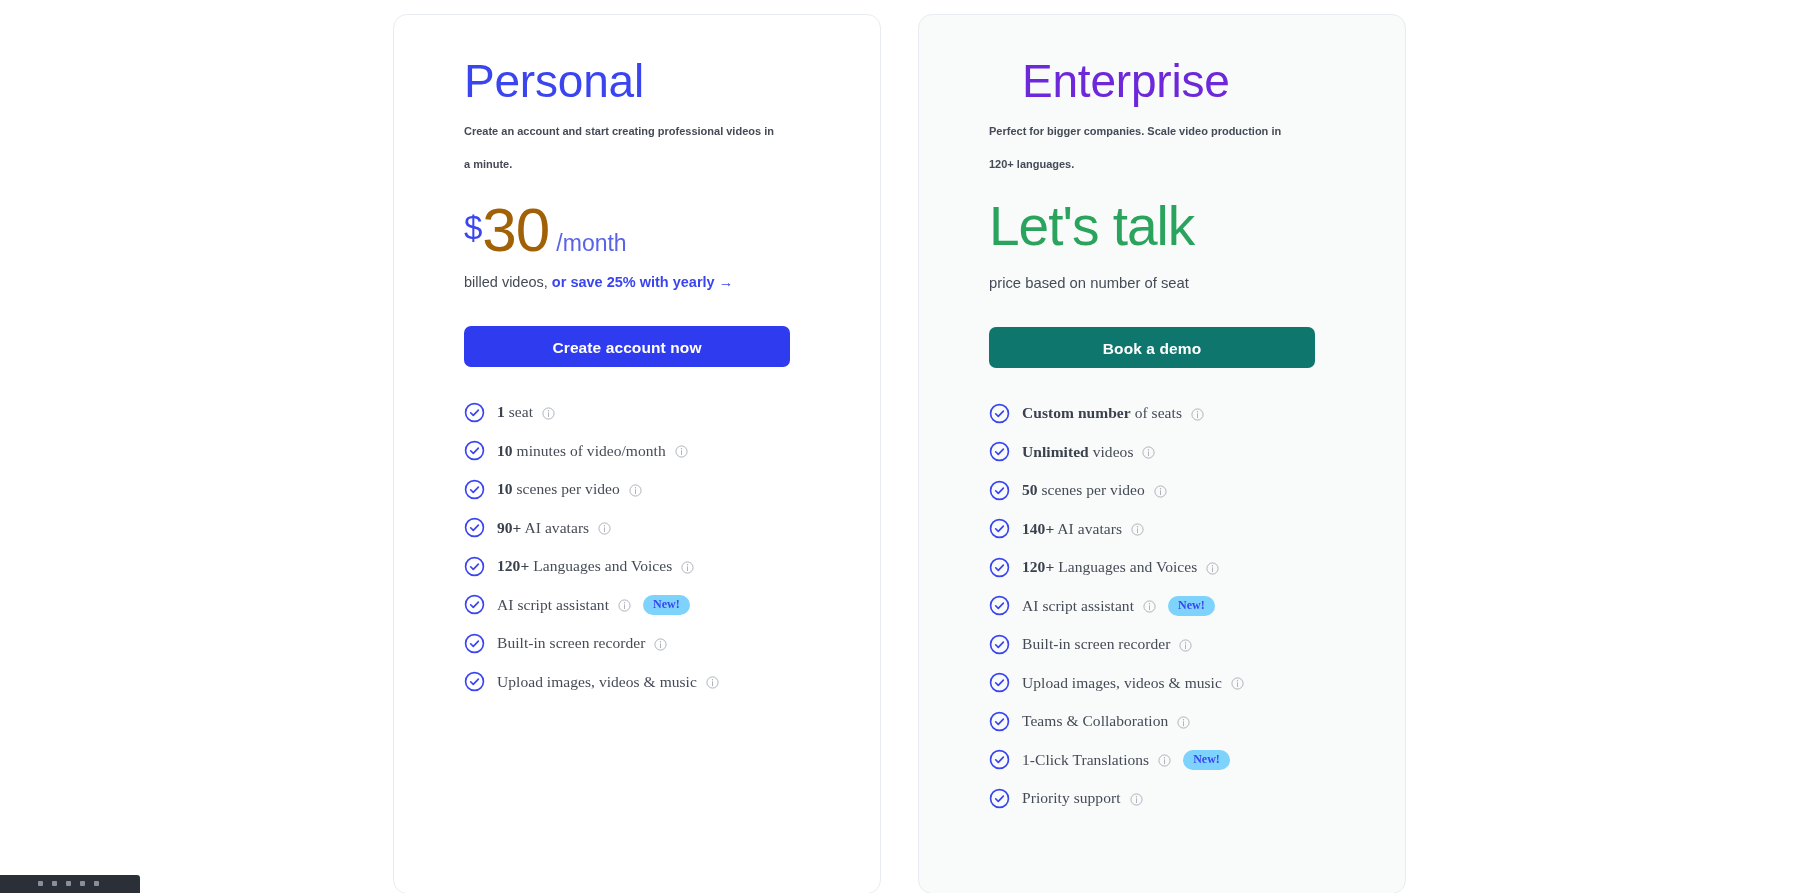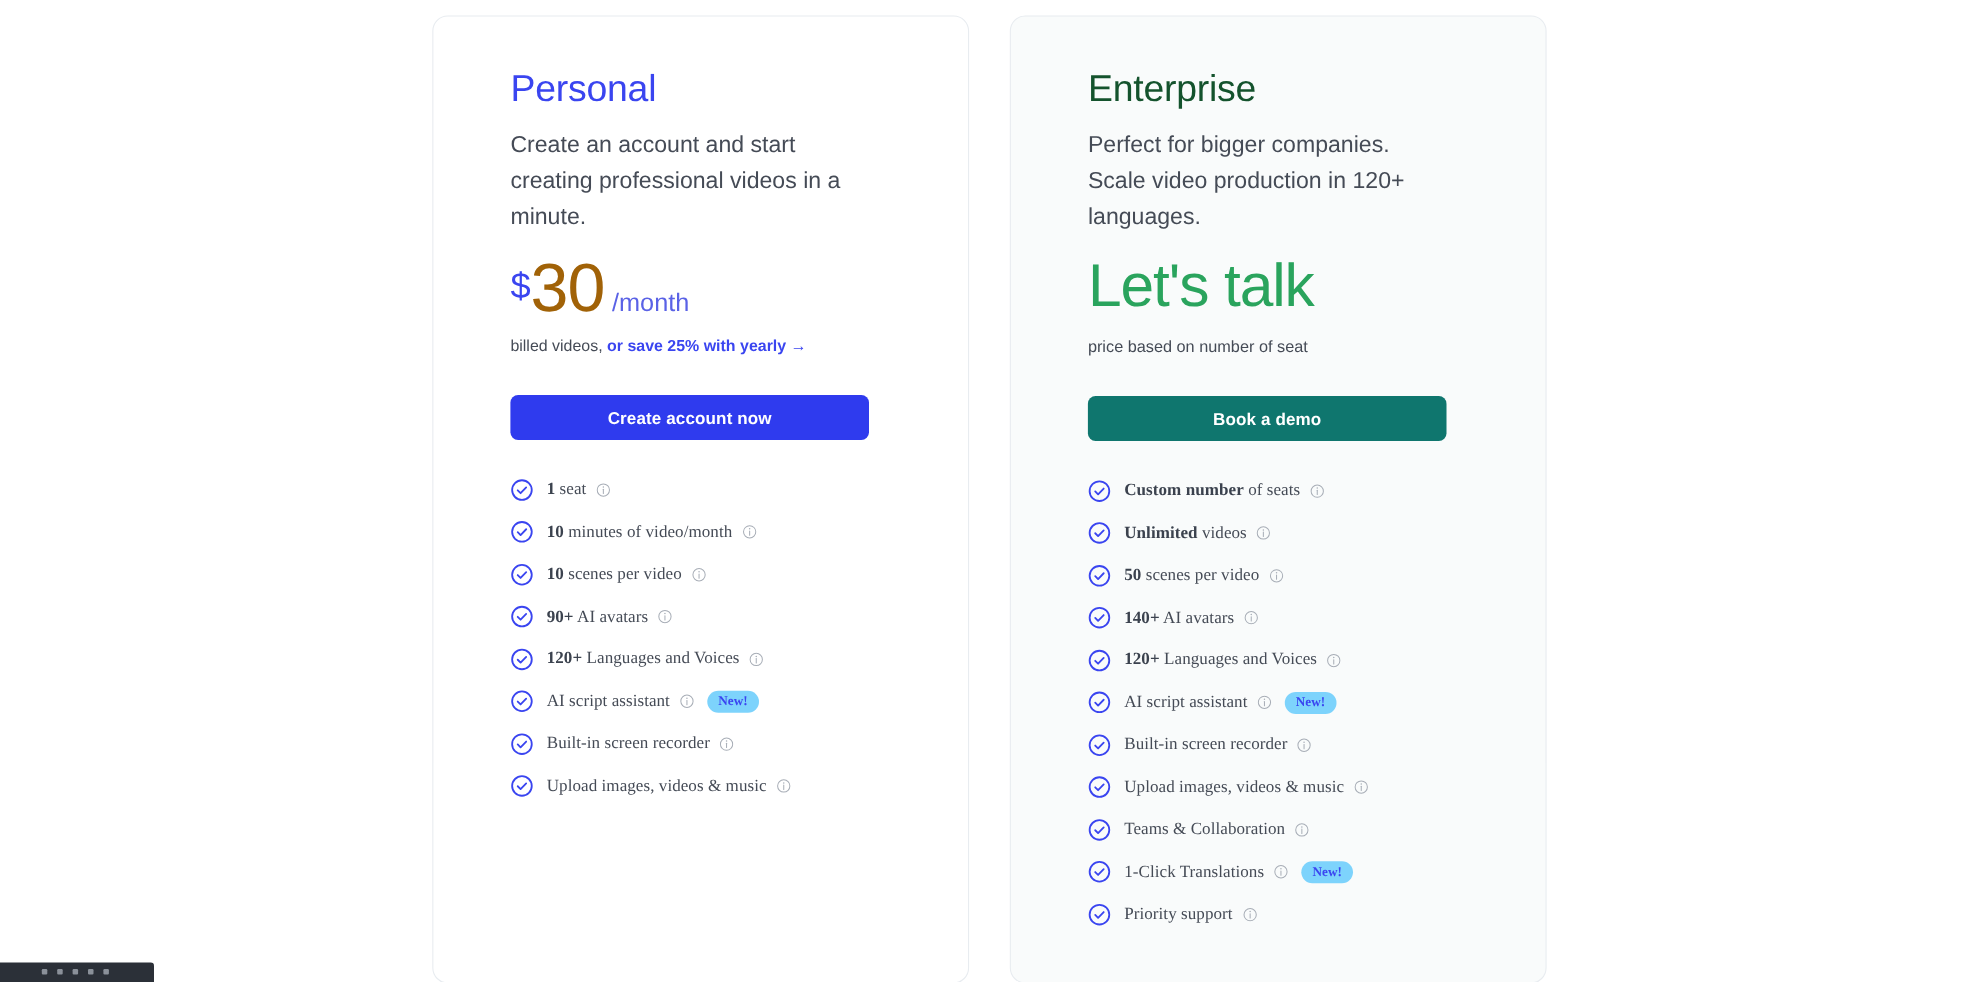--- a/index.html
+++ b/index.html
@@ -37,36 +37,36 @@
     padding: 46px 0 40px 70px;
     background: #ffffff;
     min-height: 880px;
   }
 
   .card.tinted {
     background: #f9fbfb;
   }
 
   .plan-name {
-    font-size: 34px;
+    font-size: 46px;
     line-height: 40px;
     font-weight: 400;
     letter-spacing: -0.2px;
     margin: 0 0 14px 0;
   }
   .plan-name.personal { color: #3a45f0; }
-  .plan-name.enterprise { color: #14532d; }
+  .plan-name.enterprise { color: #6d28d9; margin-left: 33px; }
 
   .plan-desc {
-    font-size: 21px;
+    font-size: 11px;
     line-height: 33px;
     color: #454b56;
     margin: 0;
     max-width: 310px;
-    font-weight: 400;
+    font-weight: 700;
   }
 
   .price-row {
     margin-top: 18px;
     display: flex;
     align-items: baseline;
     height: 62px;
   }
   .currency {
     font-size: 33px;

